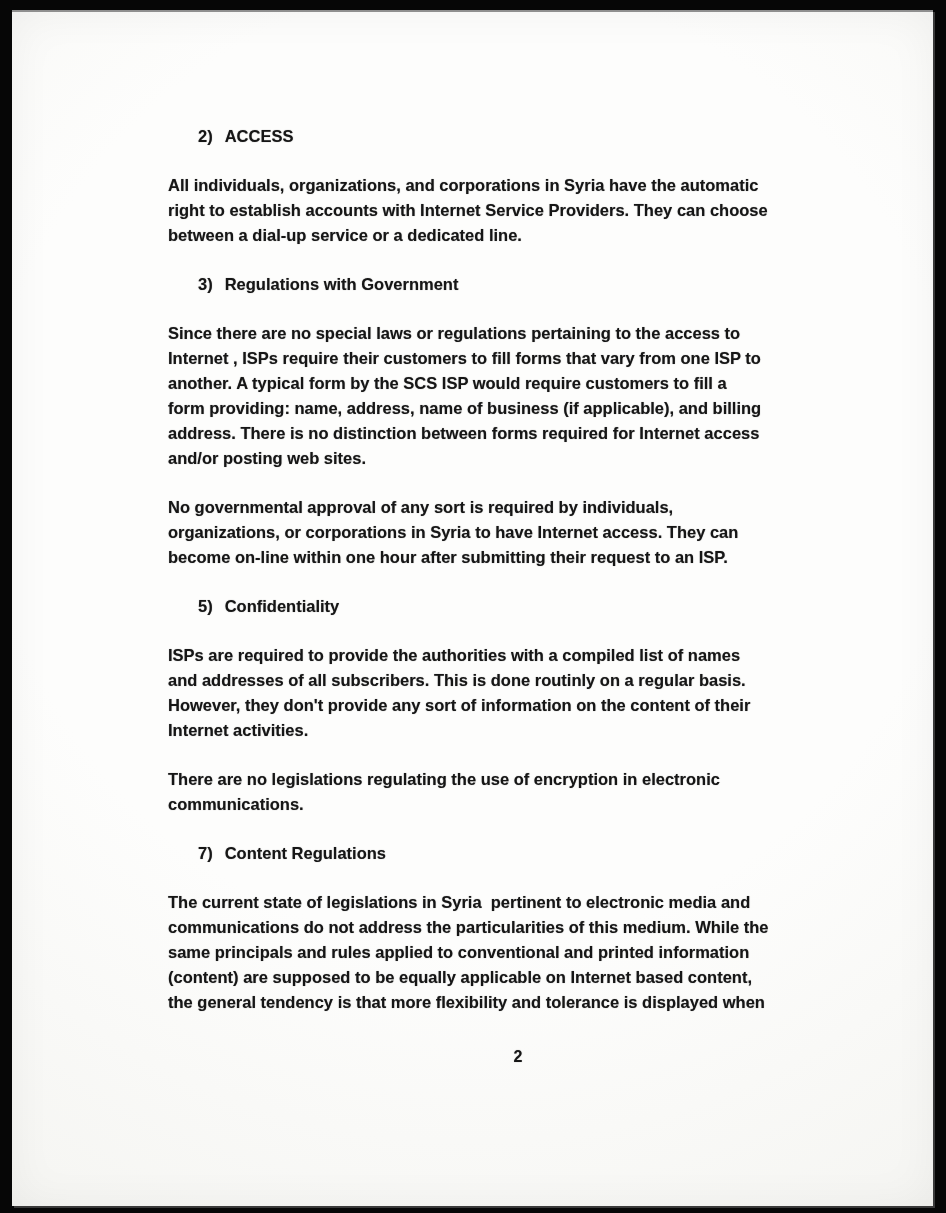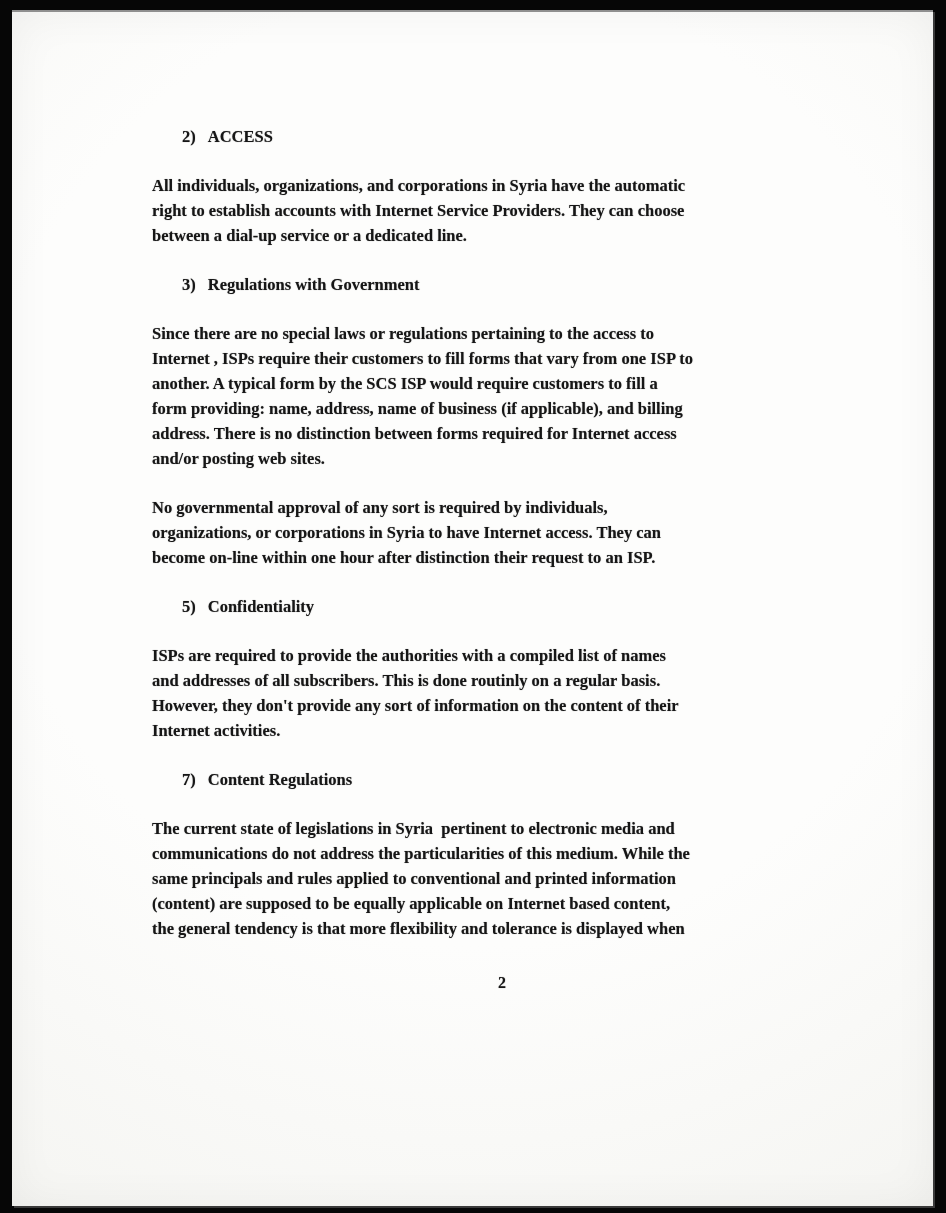--- a/index.html
+++ b/index.html
@@ -25,23 +25,23 @@
     width: 921px;
     height: 1194px;
     background: radial-gradient(circle at 50% 38%, #fdfdfc 55%, #f5f5f2 100%);
     border-top: 2px solid #8f8f8f;
     box-shadow: inset 0 0 45px rgba(0,0,0,0.05), 2px 2px 0 #3a3a3a;
     overflow: hidden;
   }
   .content {
     position: absolute;
     top: 112px;
-    left: 140px;
+    left: 156px;
     width: 700px;
-    font-family: Liberation Serif, serif;
+    font-family: Liberation Sans, sans-serif;
     font-size: 16.5px;
     line-height: 25px;
     font-weight: 700;
     color: #161616;
     text-shadow: 0 0 1px rgba(10,10,10,0.45);
   }
   .heading {
     margin: 0 0 24px 30px;
     white-space: pre;
   }
@@ -80,32 +80,34 @@
 Internet , ISPs require their customers to fill forms that vary from one ISP to
 another. A typical form by the SCS ISP would require customers to fill a
 form providing: name, address, name of business (if applicable), and billing
 address. There is no distinction between forms required for Internet access
 and/or posting web sites.</div>
       </div>
 
       <div class="section">
         <div class="para">No governmental approval of any sort is required by individuals,
 organizations, or corporations in Syria to have Internet access. They can
-become on-line within one hour after distinction their request to an ISP.</div>
+become on-line within one hour after submitting their request to an ISP.</div>
       </div>
 
       <div class="section">
         <div class="heading"><span class="num">5)</span><span>Confidentiality</span></div>
         <div class="para">ISPs are required to provide the authorities with a compiled list of names
 and addresses of all subscribers. This is done routinly on a regular basis.
 However, they don't provide any sort of information on the content of their
 Internet activities.</div>
       </div>
 
       <div class="section">
+        <div class="para">There are no legislations regulating the use of encryption in electronic
+communications.</div>
       </div>
 
       <div class="section">
         <div class="heading"><span class="num">7)</span><span>Content Regulations</span></div>
         <div class="para">The current state of legislations in Syria  pertinent to electronic media and
 communications do not address the particularities of this medium. While the
 same principals and rules applied to conventional and printed information
 (content) are supposed to be equally applicable on Internet based content,
 the general tendency is that more flexibility and tolerance is displayed when</div>
       </div>

